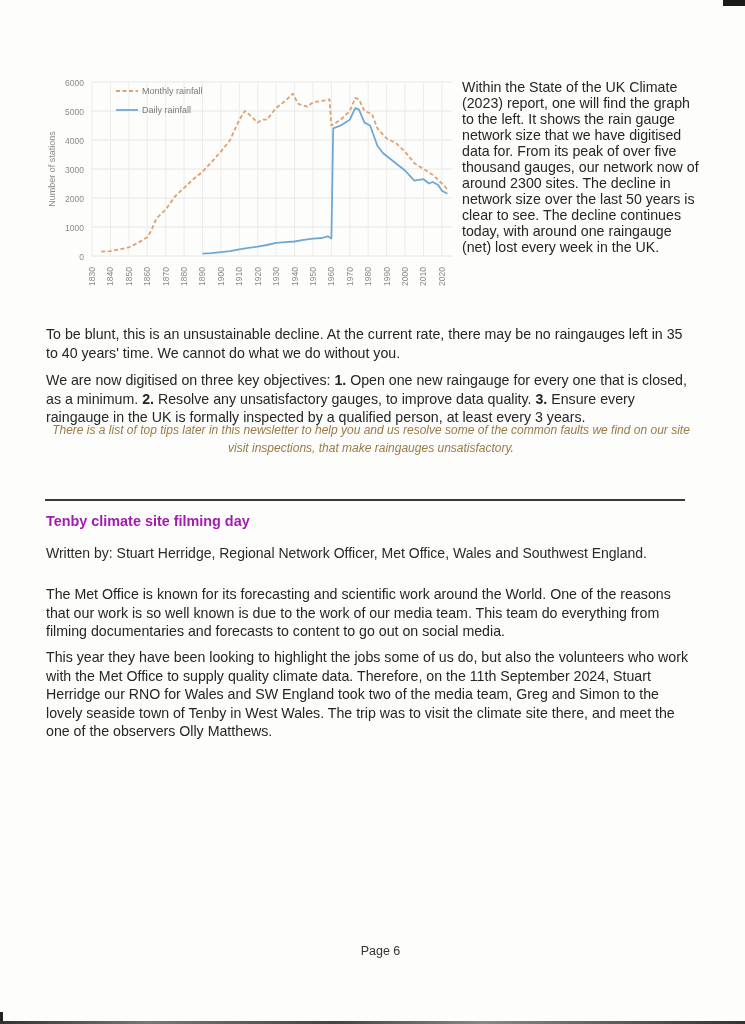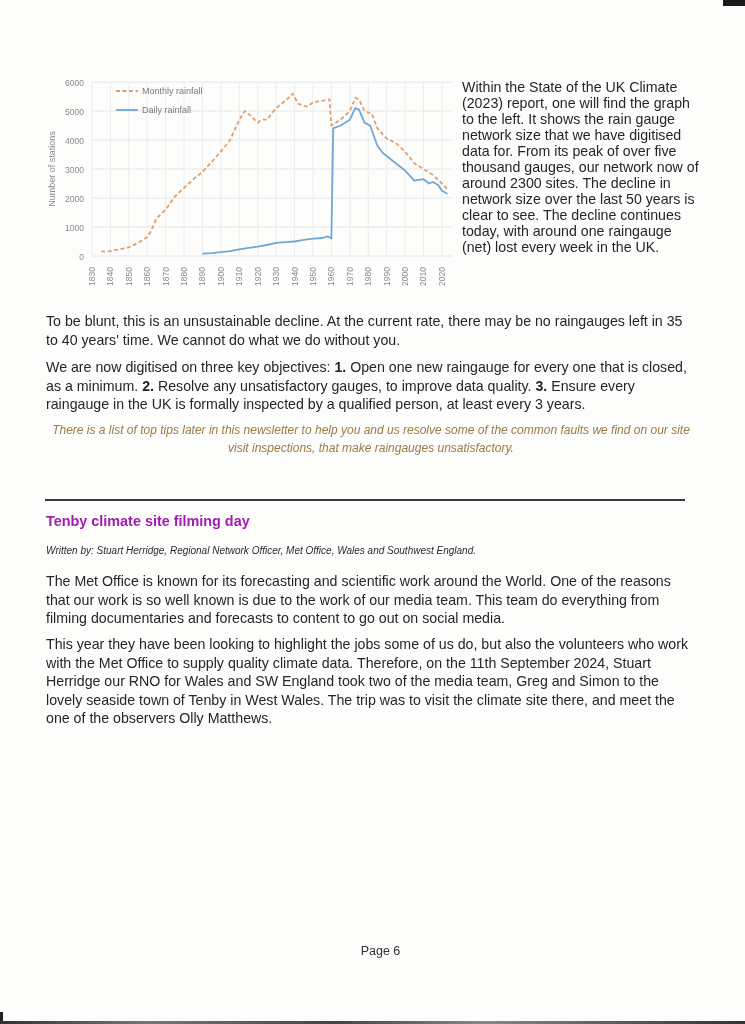--- a/index.html
+++ b/index.html
@@ -16,31 +16,31 @@
 
   .chart { position:absolute; left:40px; top:74px; width:415px; height:228px; }
   .chart svg { display:block; }
 
   .side-text {
     position:absolute; left:462px; top:79px; width:240px;
     font-size:14.2px; line-height:16px; color:#262626;
   }
   .para {
     position:absolute; left:46px; width:650px;
-    font-size:14.2px; line-height:18.6px; color:#262626;
+    font-size:14.2px; line-height:18.6px; color:#262626;margin-top:13px;
   }
   .para b { font-weight:bold; }
   .tip {
     position:absolute; left:46px; width:650px; top:421px;
     text-align:center; font-style:italic; font-size:12px; line-height:18px;
     color:#9a7a45;
   }
   .rule { position:absolute; left:45px; width:640px; top:499px; height:2px; background:#3a3a3a; }
   .heading { position:absolute; left:46px; top:513px; font-weight:bold; font-size:14.4px; color:#a21caf; }
-  .byline { position:absolute; left:46px; top:545px; width:660px; font-style:italic; font-size:10px; color:#2a2a2a; }
+  .byline { position:absolute; left:46px; top:545px; width:660px; font-size:14px; color:#2a2a2a; }
   .pagenum { position:absolute; left:0; width:745px; top:944px; text-align:center; font-size:12.5px; color:#333;margin-left:8px; }
 </style>
 </head>
 <body>
 
 <div class="topmark"></div>
 
 <div class="chart">
   <svg id="chart-svg" width="415" height="228">
       <line x1="52" x2="412" y1="182" y2="182" stroke="#e6e6e6" stroke-width="1"></line>

